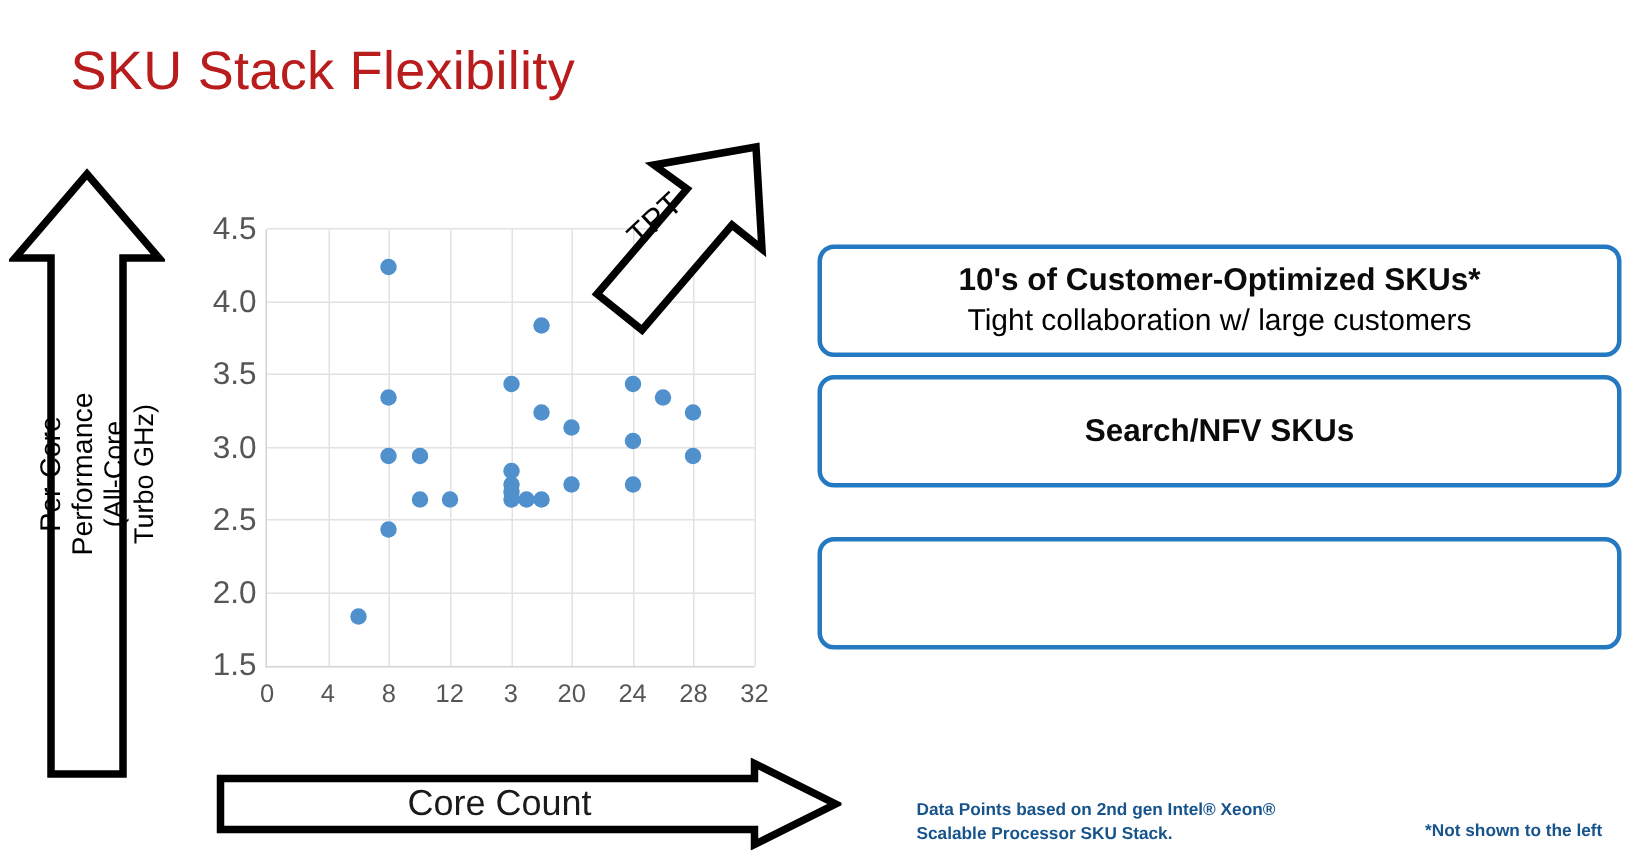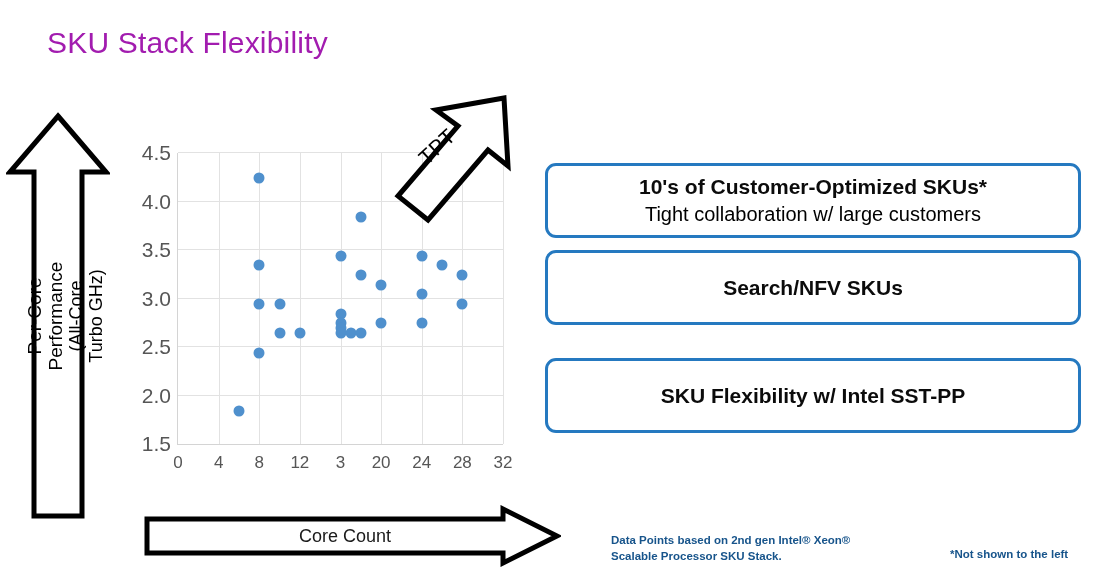--- a/index.html
+++ b/index.html
@@ -6,21 +6,21 @@
   body{
     width:1098px;height:569px;
     background:#ffffff;
     font-family:"Liberation Sans", sans-serif;
     overflow:hidden;
     position:relative;
   }
   
   #page-title{
     position:absolute;left:47px;top:26px;
-    font-size:30px;color:#a21caf;
+    font-size:36px;color:#b91c1c;
     font-weight:400;letter-spacing:.2px;
     white-space:nowrap;
   }
   
   #y-arrow{
     position:absolute;left:6px;top:112px;width:104px;height:408px;
   }
   #y-arrow svg{display:block;}
   #y-arrow-text{
     position:absolute;left:0;top:0;width:104px;height:408px;
@@ -30,23 +30,23 @@
   #y-arrow-text .inner{
     width:408px;text-align:center;
     font-size:19px;color:#000;line-height:1.12;
     margin-top:14px;
   }
   #y-arrow-text .l2{font-size:18px;}
   
   #x-arrow{position:absolute;left:143px;top:505px;width:418px;height:62px;}
   #x-arrow svg{display:block;}
   #x-arrow-text{
-    position:absolute;left:12px;top:0;width:380px;height:62px;
+    position:absolute;left:0;top:0;width:380px;height:62px;
     display:flex;align-items:center;justify-content:center;
-    font-size:18px;color:#1a1a1a;
+    font-size:24px;color:#1a1a1a;
   }
   
   #chart{position:absolute;left:118px;top:140px;width:410px;height:350px;}
   .plot{
     position:absolute;left:59px;top:13px;width:326px;height:292px;
     border-left:1px solid #d4d4d4;border-bottom:1px solid #d4d4d4;
     box-sizing:border-box;
   }
   .gl-h{position:absolute;left:0;width:100%;height:1px;background:#e2e2e2;}
   .gl-v{position:absolute;top:0;height:100%;width:1px;background:#e2e2e2;}
@@ -186,17 +186,16 @@
 </div>
 
 <div class="callout" id="callout-0">
   <div class="hd">10's of Customer-Optimized SKUs*</div>
   <div class="sb">Tight collaboration w/ large customers</div>
 </div>
 <div class="callout" id="callout-1">
   <div class="hd">Search/NFV SKUs</div>
 </div>
 <div class="callout" id="callout-2">
-  <div class="hd">SKU Flexibility w/ Intel SST-PP</div>
 </div>
 
 <div id="footnote-source">Data Points based on 2nd gen Intel® Xeon®<br>Scalable Processor SKU Stack.</div>
 <div id="footnote-aster">*Not shown to the left</div>
 
 </body></html>

